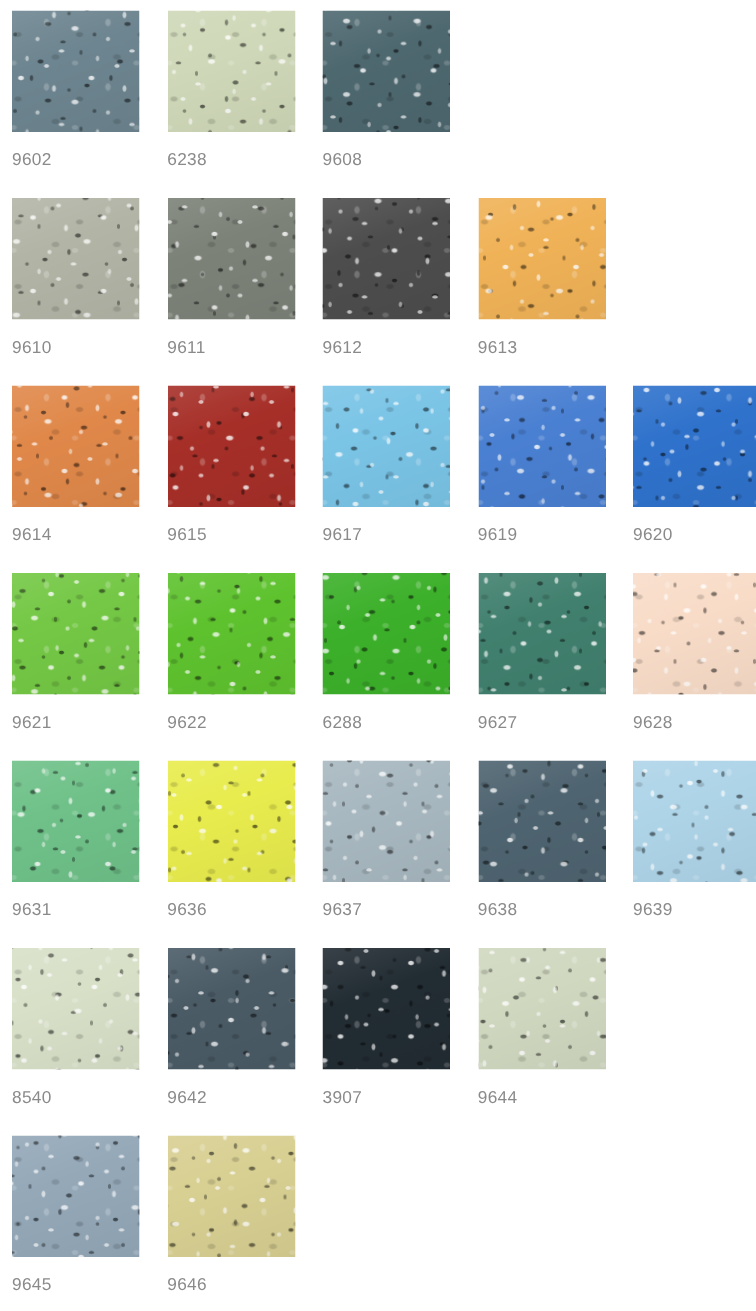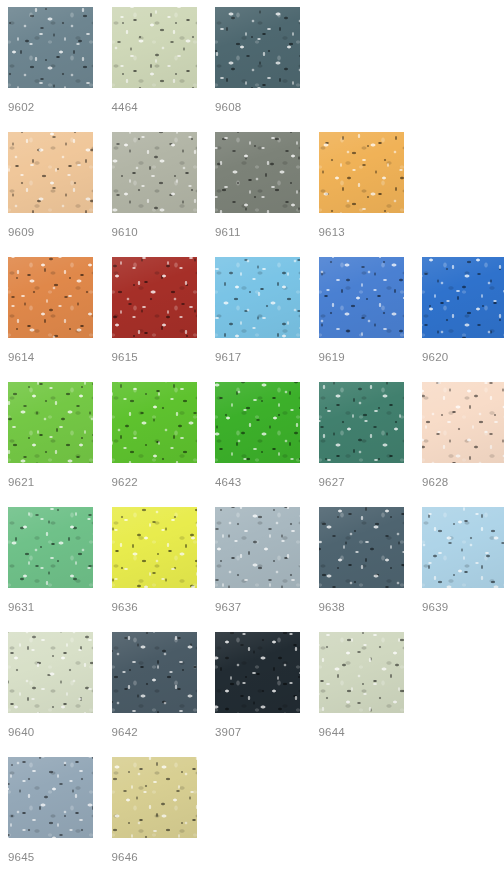--- a/index.html
+++ b/index.html
@@ -104,66 +104,66 @@
         <span class="swatch-label">9602</span>
       </div>
       <div class="swatch-cell">
         <div class="swatch-chip">
           <div class="base" style="background: rgb(207, 216, 184);"></div>
           <div class="spk spk-m"></div>
           <div class="spk spk-d" style="background-position: 26px 14px;"></div>
           <div class="spk spk-l" style="background-position: 34px 22px;"></div>
           <div class="sheen"></div>
         </div>
-        <span class="swatch-label">4464</span>
+        <span class="swatch-label">6238</span>
       </div>
       <div class="swatch-cell">
         <div class="swatch-chip">
           <div class="base" style="background: rgb(78, 104, 112);"></div>
           <div class="spk spk-m"></div>
           <div class="spk spk-d" style="background-position: 52px 28px;"></div>
           <div class="spk spk-l" style="background-position: 21px 44px;"></div>
           <div class="sheen"></div>
         </div>
         <span class="swatch-label">9608</span>
       </div>
     </div>
     <div class="swatch-row">
       <div class="swatch-cell">
         <div class="swatch-chip">
-          <div class="base" style="background: rgb(240, 199, 154);"></div>
-          <div class="spk spk-m"></div>
-          <div class="spk spk-d" style="background-position: 12px 35px;"></div>
-          <div class="spk spk-l" style="background-position: 38px 6px;"></div>
-          <div class="sheen"></div>
-        </div>
-        <span class="swatch-label">9609</span>
-      </div>
-      <div class="swatch-cell">
-        <div class="swatch-chip">
           <div class="base" style="background: rgb(178, 181, 166);"></div>
           <div class="spk spk-m"></div>
           <div class="spk spk-d" style="background-position: 25px 42px;"></div>
           <div class="spk spk-l" style="background-position: 8px 17px;"></div>
           <div class="sheen"></div>
         </div>
         <span class="swatch-label">9610</span>
       </div>
       <div class="swatch-cell">
         <div class="swatch-chip">
           <div class="base" style="background: rgb(124, 130, 120);"></div>
           <div class="spk spk-m"></div>
           <div class="spk spk-d" style="background-position: 38px 49px;"></div>
           <div class="spk spk-l" style="background-position: 25px 28px;"></div>
           <div class="sheen"></div>
         </div>
         <span class="swatch-label">9611</span>
       </div>
       <div class="swatch-cell">
         <div class="swatch-chip">
+          <div class="base" style="background: rgb(77, 77, 77);"></div>
+          <div class="spk spk-m"></div>
+          <div class="spk spk-d" style="background-position: 51px 5px;"></div>
+          <div class="spk spk-l" style="background-position: 42px 39px;"></div>
+          <div class="sheen"></div>
+        </div>
+        <span class="swatch-label">9612</span>
+      </div>
+      <div class="swatch-cell">
+        <div class="swatch-chip">
           <div class="base" style="background: rgb(240, 178, 87);"></div>
           <div class="spk spk-m"></div>
           <div class="spk spk-d" style="background-position: 11px 12px;"></div>
           <div class="spk spk-l" style="background-position: 12px 1px;"></div>
           <div class="sheen"></div>
         </div>
         <span class="swatch-label">9613</span>
       </div>
     </div>
     <div class="swatch-row">
@@ -240,21 +240,21 @@
         <span class="swatch-label">9622</span>
       </div>
       <div class="swatch-cell">
         <div class="swatch-chip">
           <div class="base" style="background: rgb(60, 176, 42);"></div>
           <div class="spk spk-m"></div>
           <div class="spk spk-d" style="background-position: 9px 17px;"></div>
           <div class="spk spk-l" style="background-position: 7px 40px;"></div>
           <div class="sheen"></div>
         </div>
-        <span class="swatch-label">4643</span>
+        <span class="swatch-label">6288</span>
       </div>
       <div class="swatch-cell">
         <div class="swatch-chip">
           <div class="base" style="background: rgb(65, 128, 110);"></div>
           <div class="spk spk-m"></div>
           <div class="spk spk-d" style="background-position: 22px 24px;"></div>
           <div class="spk spk-l" style="background-position: 24px 2px;"></div>
           <div class="sheen"></div>
         </div>
         <span class="swatch-label">9627</span>
@@ -324,21 +324,21 @@
     </div>
     <div class="swatch-row">
       <div class="swatch-cell">
         <div class="swatch-chip">
           <div class="base" style="background: rgb(216, 224, 200);"></div>
           <div class="spk spk-m"></div>
           <div class="spk spk-d" style="background-position: 7px 22px;"></div>
           <div class="spk spk-l" style="background-position: 2px 30px;"></div>
           <div class="sheen"></div>
         </div>
-        <span class="swatch-label">9640</span>
+        <span class="swatch-label">8540</span>
       </div>
       <div class="swatch-cell">
         <div class="swatch-chip">
           <div class="base" style="background: rgb(74, 91, 102);"></div>
           <div class="spk spk-m"></div>
           <div class="spk spk-d" style="background-position: 33px 36px;"></div>
           <div class="spk spk-l" style="background-position: 36px 3px;"></div>
           <div class="sheen"></div>
         </div>
         <span class="swatch-label">9642</span>

